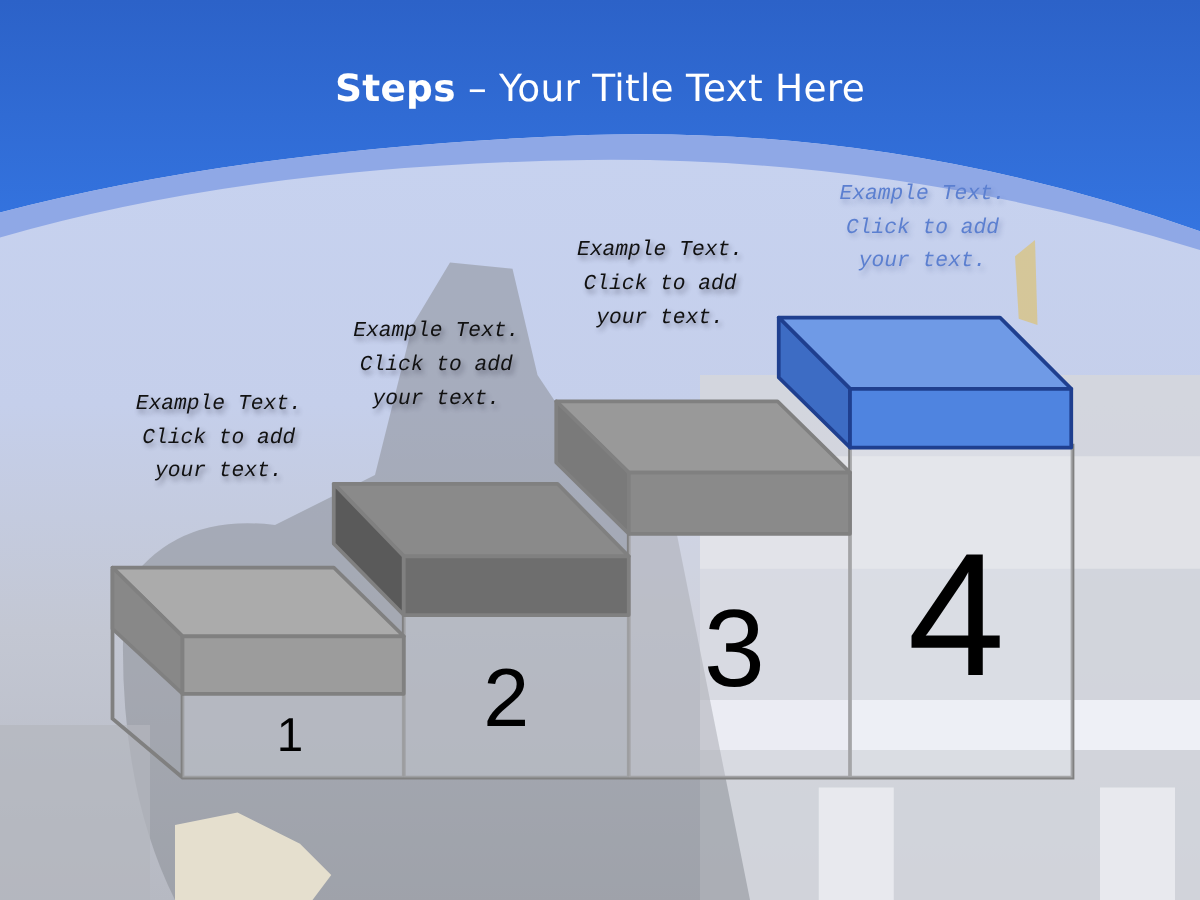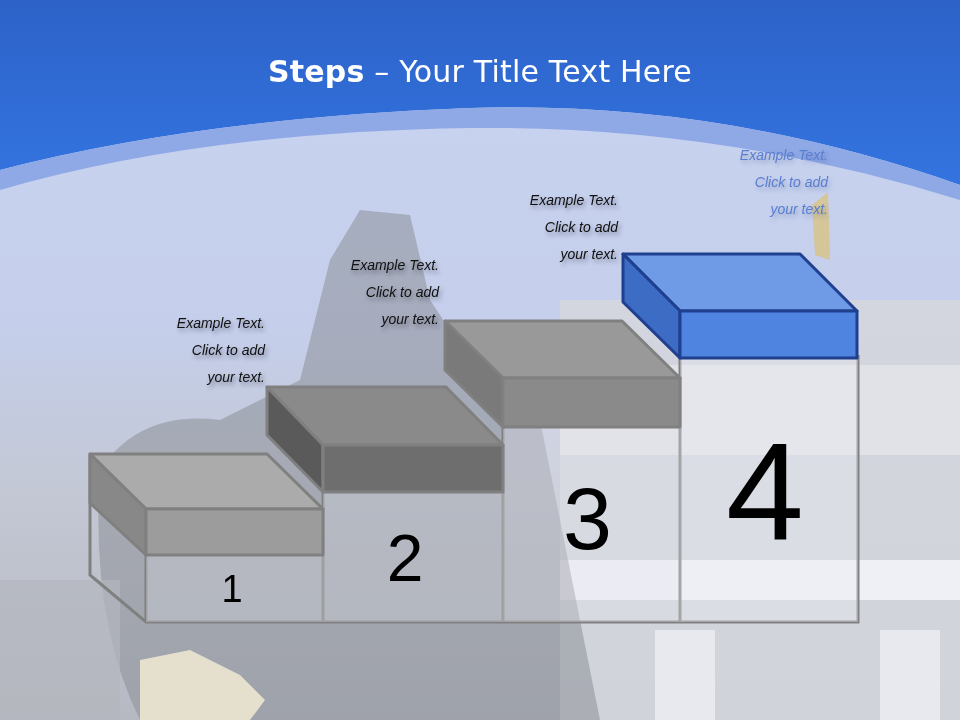--- a/index.html
+++ b/index.html
@@ -4,22 +4,22 @@
 <style>
   html, body { margin:0; padding:0; }
   body { width:960px; height:720px; overflow:hidden; position:relative; font-family:"Liberation Sans", sans-serif; }
   .slide { position:absolute; left:0; top:0; width:960px; height:720px; overflow:hidden;
     background: linear-gradient(180deg, #c9d6f3 0%, #c4d0ee 35%, #c2c8d6 60%, #b9bcc6 100%); }
   .bg-svg { position:absolute; left:0; top:0; width:960px; height:720px; }
   .title { position:absolute; left:0; top:54px; width:960px; text-align:center; color:#ffffff;
     font-family:"DejaVu Sans", sans-serif; font-size:30px; letter-spacing:0.2px; }
   .title b { font-weight:bold; }
   .steps-svg { position:absolute; left:0; top:0; width:960px; height:720px; }
-  .label { position:absolute; width:180px; text-align:right; font-family:Liberation Sans, sans-serif;
-    font-style:italic; font-size:14px; line-height:27px; color:#111;
+  .label { position:absolute; width:180px; text-align:center; font-family:Liberation Mono, monospace;
+    font-style:italic; font-size:17px; line-height:27px; color:#111;
     text-shadow: 2px 3px 4px rgba(40,40,60,0.45); cursor:text; }
   .label.faded { color:#5b7fd0; text-shadow: 2px 3px 4px rgba(60,80,140,0.35); }
   .num { position:absolute; font-family:"Liberation Sans", sans-serif; color:#000; text-align:center; }
 </style>
 </head>
 <body>
 
 <div class="slide">
 
   <svg class="bg-svg" viewBox="0 0 960 720">

